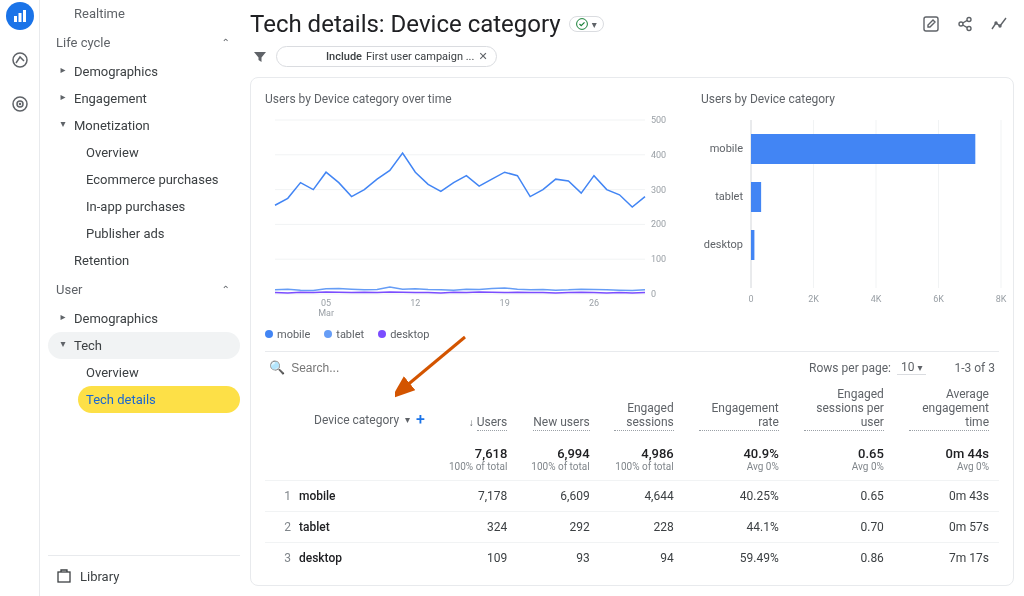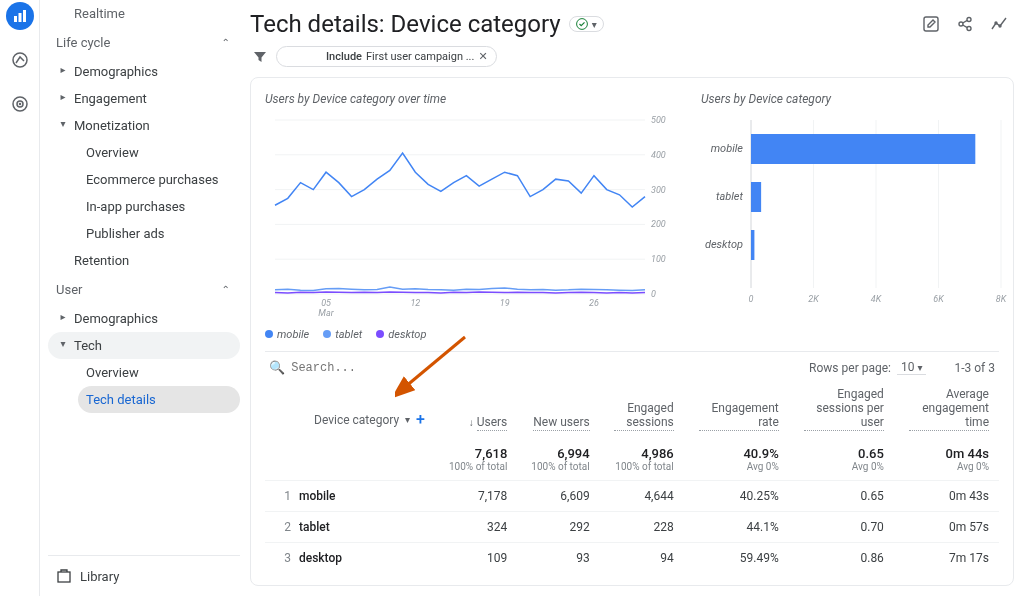--- a/index.html
+++ b/index.html
@@ -8,35 +8,35 @@
 .rail { width: 40px; border-right: 1px solid #e8eaed; display: flex; flex-direction: column; align-items: center; padding-top: 2px; gap: 16px; }
 .rail-item { width: 28px; height: 28px; border-radius: 50%; display: flex; align-items: center; justify-content: center; font-size: 14px; color: #5f6368; cursor: pointer; }
 .rail-item.active { background: #1a73e8; color: #fff; }
 .sidebar { width: 200px; padding: 0 0 0 8px; display: flex; flex-direction: column; font-size: 13px; color: #3c4043; }
 .side-header { display:flex; align-items:center; justify-content:space-between; padding: 8px 10px 8px 8px; color:#5f6368; font-size: 13px;}
 .side-item { display:flex; align-items:flex-start; padding: 6px 8px 6px 8px; cursor:pointer; border-radius: 16px; }
 .side-item .arrow { width: 14px; display:inline-block; text-align:center; color:#5f6368; font-size:10px; }
 .side-item span.lbl { margin-left: 4px; }
 .side-sub { padding-left: 30px; font-size: 13px; }
 .side-sub .side-item { padding: 6px 8px 6px 4px; }
-.side-item.active { background: #e5e5e5; color: #1967d2; }
+.side-item.active { background: #fde047; color: #1967d2; }
 .side-item.selected-group { background:#f1f3f4; }
 .library { margin-top: auto; display:flex; align-items:center; gap:8px; padding: 12px 8px; color:#3c4043; border-top:1px solid #e8eaed; }
 .main { flex: 1; display:flex; flex-direction:column; overflow:hidden; }
 .header-row { display:flex; align-items:center; justify-content:space-between; padding: 10px 16px 4px 10px; }
 .title-wrap { display:flex; align-items:center; gap:8px; }
 .title { font-size: 24px; color:#202124; }
 .status-pill { border:1px solid #dadce0; border-radius: 12px; padding: 1px 6px; display:flex; align-items:center; gap:4px; font-size:12px; color:#188038; }
 .header-actions { display:flex; gap:16px; color:#5f6368; font-size:16px; }
 .filter-row { display:flex; align-items:center; gap:6px; padding: 4px 10px 10px 10px; }
 .filter-icon { width:20px; display:flex; justify-content:center; font-size:14px; color:#5f6368;}
 .filter-chip { border:1px solid #dadce0; border-radius: 14px; padding: 3px 8px; font-size: 11px; display:flex; align-items:center; gap:4px; color:#3c4043; }
 .content-card { margin: 0 10px 10px 10px; border:1px solid #e8eaed; border-radius: 8px; padding: 14px 14px 8px 14px; overflow:auto; flex:1; }
 .charts-row { display:flex; gap:16px; }
-.chart-col { position:relative;font-style:italic; }
+.chart-col { position:relative; }
 .chart-col.left { flex: 0 0 420px; }
 .chart-col.right { flex: 1; }
 .chart-title { font-size: 12px; color:#5f6368; margin-bottom: 6px; }
 svg { display:block; }
 .legend { display:flex; gap:14px; font-size:11px; color:#5f6368; margin-top:6px; align-items:center; }
 .legend-dot { width:8px; height:8px; border-radius:50%; display:inline-block; margin-right:4px; }
 .arrow-annot { position:absolute; pointer-events:none; }
 .table-area { border-top:1px solid #e8eaed; margin-top: 10px; }
 .search-row { display:flex; align-items:center; justify-content:space-between; padding:8px 4px 4px 4px; font-size:12px; color:#5f6368; }
 .search-left { display:flex; align-items:center; gap:6px; }
@@ -51,21 +51,21 @@
 .totals-row td { color:#5f6368; }
 .totals-row .big { color:#202124; font-weight:500; font-size:13px; }
 .totals-row .sub { font-size:10px; color:#80868b; display:block; }
 tbody tr.data-row td { border-top: 1px solid #f1f3f4; }
 tbody tr.data-row:first-of-type td { border-top: 1px solid #e8eaed; }
 .rownum { color:#80868b; display:inline-block; width:16px; text-align:right; margin-right:8px;}
 .dim-val { font-weight:500; color:#202124; }
 .axis-text { font-size:9px; fill:#9aa0a6; }
 .grid-line { stroke:#f1f3f4; stroke-width:1; }
 .chev { font-size:10px; color:#5f6368; }
-.search-input { border:none; outline:none; font-size:12px; color:#5f6368; width:120px;font-family:Liberation Mono, monospace; }
+.search-input { border:none; outline:none; font-size:12px; color:#5f6368; width:120px; }
 </style>
 </head>
 <body>
 
 <div class="page">
 
   <div class="rail">
     <div class="rail-item active">
         <svg width="16" height="16" viewBox="0 0 16 16" fill="currentColor">
           <rect x="2" y="8" width="3" height="6"></rect>

